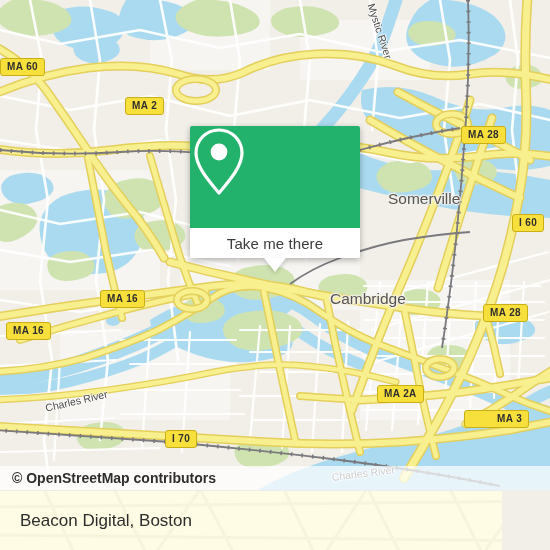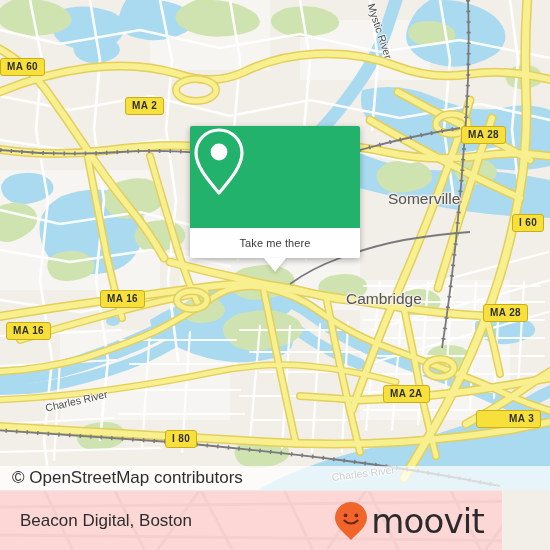--- a/index.html
+++ b/index.html
@@ -67,21 +67,21 @@
     display:flex;align-items:center;justify-content:center;
   }
   #callout-body{
     background:#ffffff;
     height:30px;
     border-radius:0 0 2px 2px;
     display:flex;align-items:center;justify-content:center;
   }
   #callout-body .cta{
     color:#3b3b3b;
-    font-size:11px;
+    font-size:15px;
     letter-spacing:.1px;
     font-family:"Liberation Sans","DejaVu Sans",sans-serif;
   }
   #callout-tail{
     position:absolute;
     left:50%;margin-left:-11px;
     top:132px;
     width:0;height:0;
     border-left:11px solid transparent;
     border-right:11px solid transparent;
@@ -92,29 +92,30 @@
   
   #attrib{
     position:absolute;
     left:0;top:466px;width:550px;height:24px;
     background:rgba(255,255,255,.72);
     display:flex;align-items:center;
     z-index:30;
   }
   #attrib .txt{
     padding-left:12px;
-    font-size:17px;
+    font-size:14px;
     color:#2e2e2e;
     font-family:"Liberation Sans","DejaVu Sans",sans-serif;
+    font-weight:bold;
   }
 
   
   #footer{
     position:absolute;left:0;top:490px;width:502px;height:60px;
-    background:#fca5a5;
+    background:#fef9c3;
     display:flex;align-items:center;justify-content:space-between;
     border-top:1px solid #ececec;
     overflow:hidden;
   }
   #footer-watermark{
     position:absolute;left:0;top:0;width:550px;height:60px;
     opacity:.55;pointer-events:none;
   }
   #poi-name{
     position:relative;z-index:2;
@@ -376,36 +377,36 @@
         <g stroke="#7a7a7e" stroke-width="4" fill="none" stroke-dasharray="1.6 9">
           <path d="M0,150 Q60,156 120,152 Q180,148 240,158 Q300,168 360,150 Q410,136 460,128"></path>
           <path d="M-5,430 Q80,436 170,442 Q260,450 340,460 Q420,470 500,486"></path>
           <path d="M468,0 Q470,60 466,120 Q462,180 456,240 Q450,296 442,348"></path>
         </g>
 
       </g>
     </svg>
 
     <div class="place" style="left:388px;top:190px;">Somerville</div>
-    <div class="place" style="left:346px;top:290px;">Cambridge</div>
+    <div class="place" style="left:330px;top:290px;">Cambridge</div>
 
     <div class="water-label" style="left:377px;top:2px;transform:rotate(72deg);transform-origin:0 0;">Mystic River</div>
     <div class="water-label" style="left:44px;top:402px;transform:rotate(-13deg);transform-origin:0 0;">Charles River</div>
     <div class="water-label" style="left:331px;top:471px;transform:rotate(-7deg);transform-origin:0 0;">Charles River</div>
 
     <div class="shield" style="left:0px;top:58px;">MA 60</div>
     <div class="shield" style="left:101px;top:97px;margin-left:24px;">MA 2</div>
     <div class="shield" style="left:461px;top:126px;">MA 28</div>
     <div class="shield" style="left:512px;top:214px;">I 60</div>
     <div class="shield" style="left:100px;top:290px;">MA 16</div>
     <div class="shield" style="left:483px;top:304px;">MA 28</div>
     <div class="shield" style="left:6px;top:322px;">MA 16</div>
-    <div class="shield" style="left:377px;top:385px;margin-left:6px;">MA 2A</div>
-    <div class="shield" style="left:476px;top:410px;padding-left:32px;">MA 3</div>
-    <div class="shield" style="left:165px;top:430px;">I 80</div>
+    <div class="shield" style="left:377px;top:385px;">MA 2A</div>
+    <div class="shield" style="left:464px;top:410px;padding-left:32px;">MA 3</div>
+    <div class="shield" style="left:165px;top:430px;">I 70</div>
 
     <div id="callout">
       <div id="callout-head">
         <svg width="58" height="72" viewBox="0 0 58 72">
           <path d="M29,4 C16.3,4 6,14.3 6,27 C6,41 20,56 29,67 C38,56 52,41 52,27 C52,14.3 41.7,4 29,4 Z" fill="none" stroke="#ffffff" stroke-width="3.2" stroke-linejoin="round"></path>
           <circle cx="29" cy="26" r="8.4" fill="#ffffff"></circle>
         </svg>
       </div>
       <div id="callout-body">
         <span class="cta">Take me there</span>
@@ -433,25 +434,16 @@
         <path d="M-10,16 L560,10"></path>
           <path d="M-10,44 L560,50"></path>
         <path d="M150,70 L206,-10"></path>
           <path d="M320,70 L372,-10"></path>
         <path d="M478,70 L534,-10"></path>
       </g>
     </svg>
 
     <div id="poi-name">Beacon Digital, Boston</div>
 
-    <div id="brand">
-      <svg width="34" height="40" viewBox="0 0 34 40">
-        <path d="M17,1 C8.2,1 1,8.2 1,17 C1,25 10,32 17,39 C24,32 33,25 33,17 C33,8.2 25.8,1 17,1 Z" fill="#f2652a"></path>
-        <circle cx="11.6" cy="14.4" r="1.9" fill="#6b2a10"></circle>
-        <circle cx="22.4" cy="14.4" r="1.9" fill="#6b2a10"></circle>
-        <path d="M10.4,19.6 Q17,25.4 23.6,19.6" fill="none" stroke="#6b2a10" stroke-width="2.1" stroke-linecap="round"></path>
-      </svg>
-      <span id="brand-text">moovit</span>
-    </div>
 
   </div>
 
 </div>
 
 </body></html>

